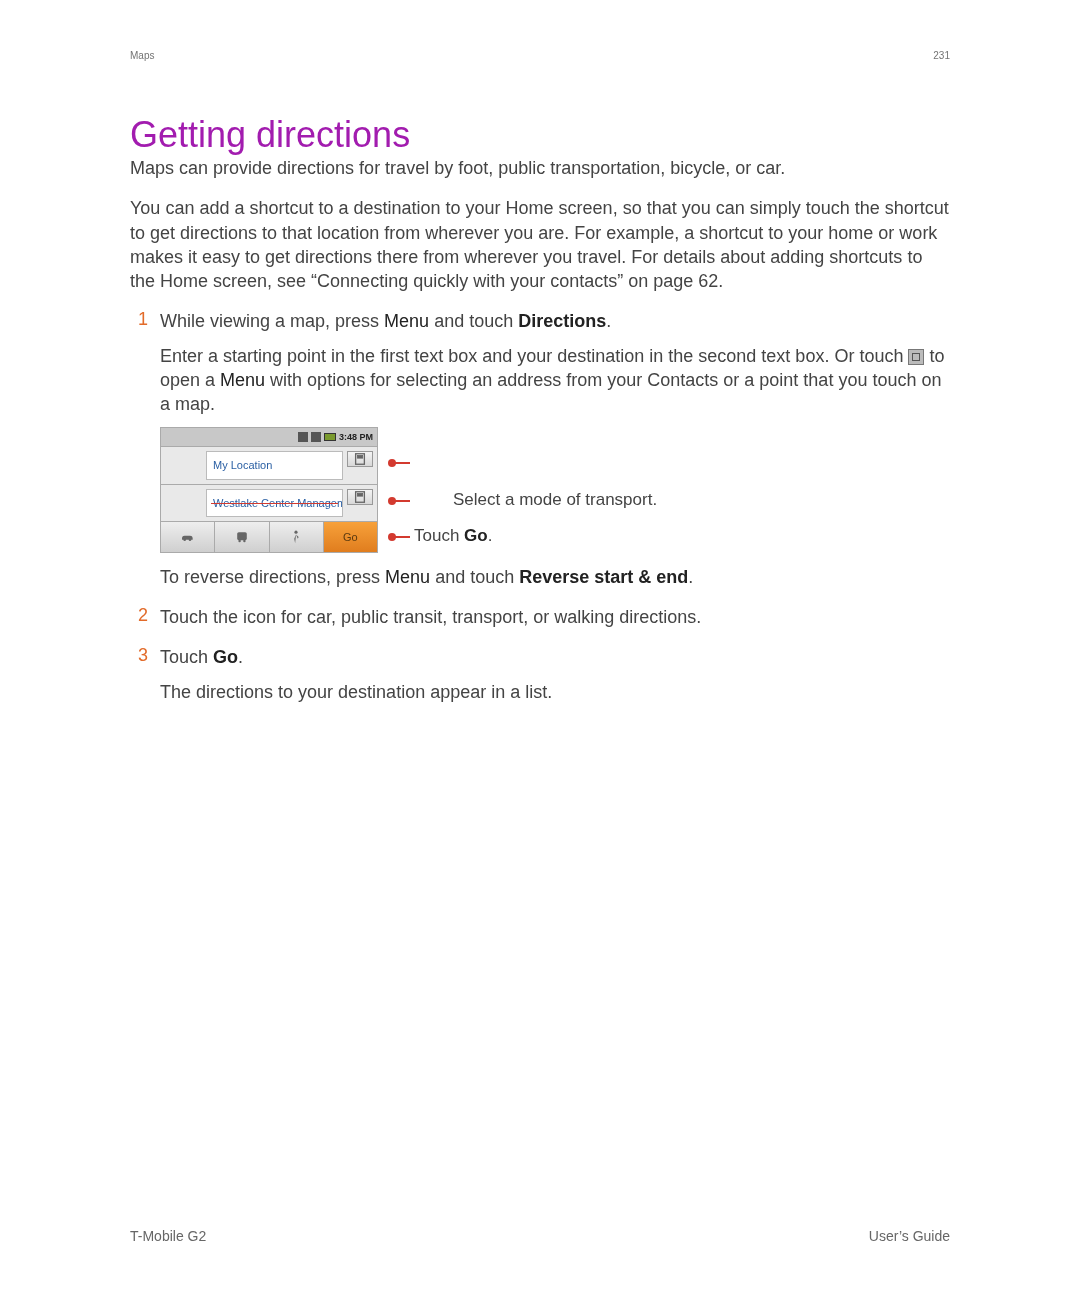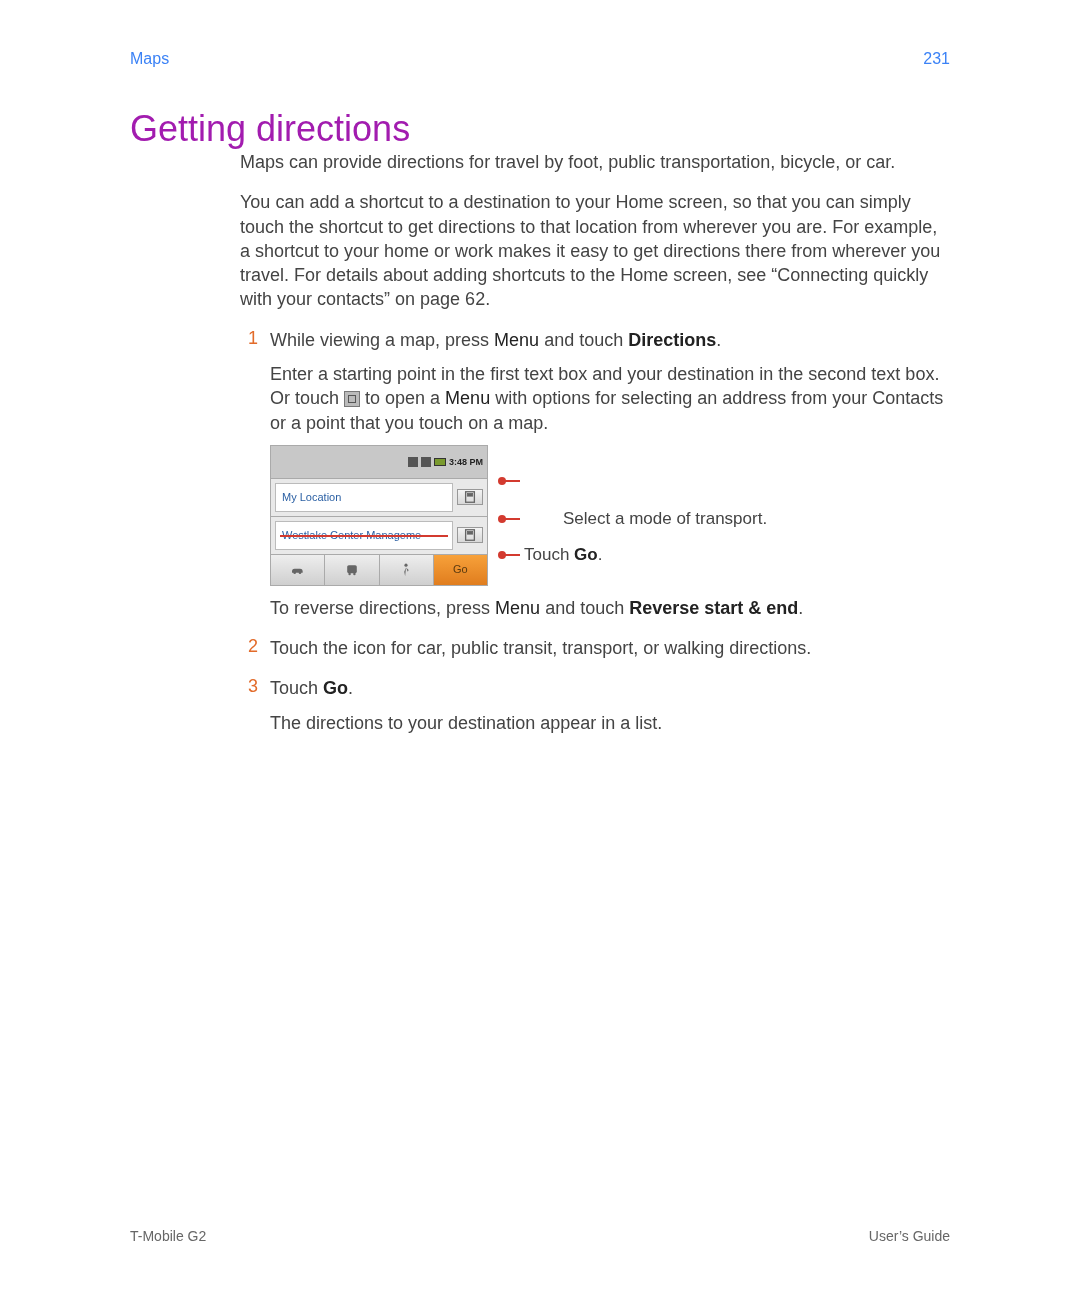--- a/index.html
+++ b/index.html
@@ -10,31 +10,30 @@
     font-family: "Trebuchet MS", "Lucida Grande", Verdana, sans-serif;
     color: #333;
     position: relative;
   }
   .page {
     padding: 50px 130px 0 130px;
   }
   .header-row {
     display: flex;
     justify-content: space-between;
-    font-size: 16px;
-    color: #3b82f6;
-    margin-bottom: 40px;
+    font-size: 10px;
+    color: #737373;
+    margin-bottom: 53px;
   }
   h1.title {
     font-size: 36px;
     font-weight: 300;
     color: #a21caf;
   }
   .body-col {
-    margin-left: 110px;
   }
   .para {
     font-size: 18px;
     color: #444;
     line-height: 1.35;
     margin-bottom: 16px;
   }
   h2.subhead {
     font-size: 22px;
     font-weight: 400;
@@ -69,38 +68,39 @@
     align-items: flex-start;
     margin: 8px 0 10px 0;
   }
   .phone {
     width: 218px;
     border: 1px solid #aaa;
     background: #ddd;
     font-family: Arial, sans-serif;
   }
   .statusbar {
-    height: 32px;
+    height: 18px;
     background: #c8c8c8;
     display: flex;
     justify-content: flex-end;
     align-items: center;
     gap: 3px;
     padding: 0 4px;
     font-size: 9px;
     font-weight: 700;
     color: #222;
   }
   .statusbar .ico { width:10px; height:10px; background:#555; }
   .statusbar .bat { width:12px; height:8px; background:#7a9a2e; border:1px solid #333; }
   .phone-row {
     display: flex;
-    align-items: center;
+    align-items: flex-start;
     border-top: 1px solid #aaa;
     background: #e9e9e9;
+    padding-left: 41px;
   }
   .phone-field {
     flex: 1;
     background: #fff;
     margin: 4px;
     padding: 6px 6px;
     font-size: 11px;
     color: #2a5fa3;
     border: 1px solid #bbb;
     white-space: nowrap;

